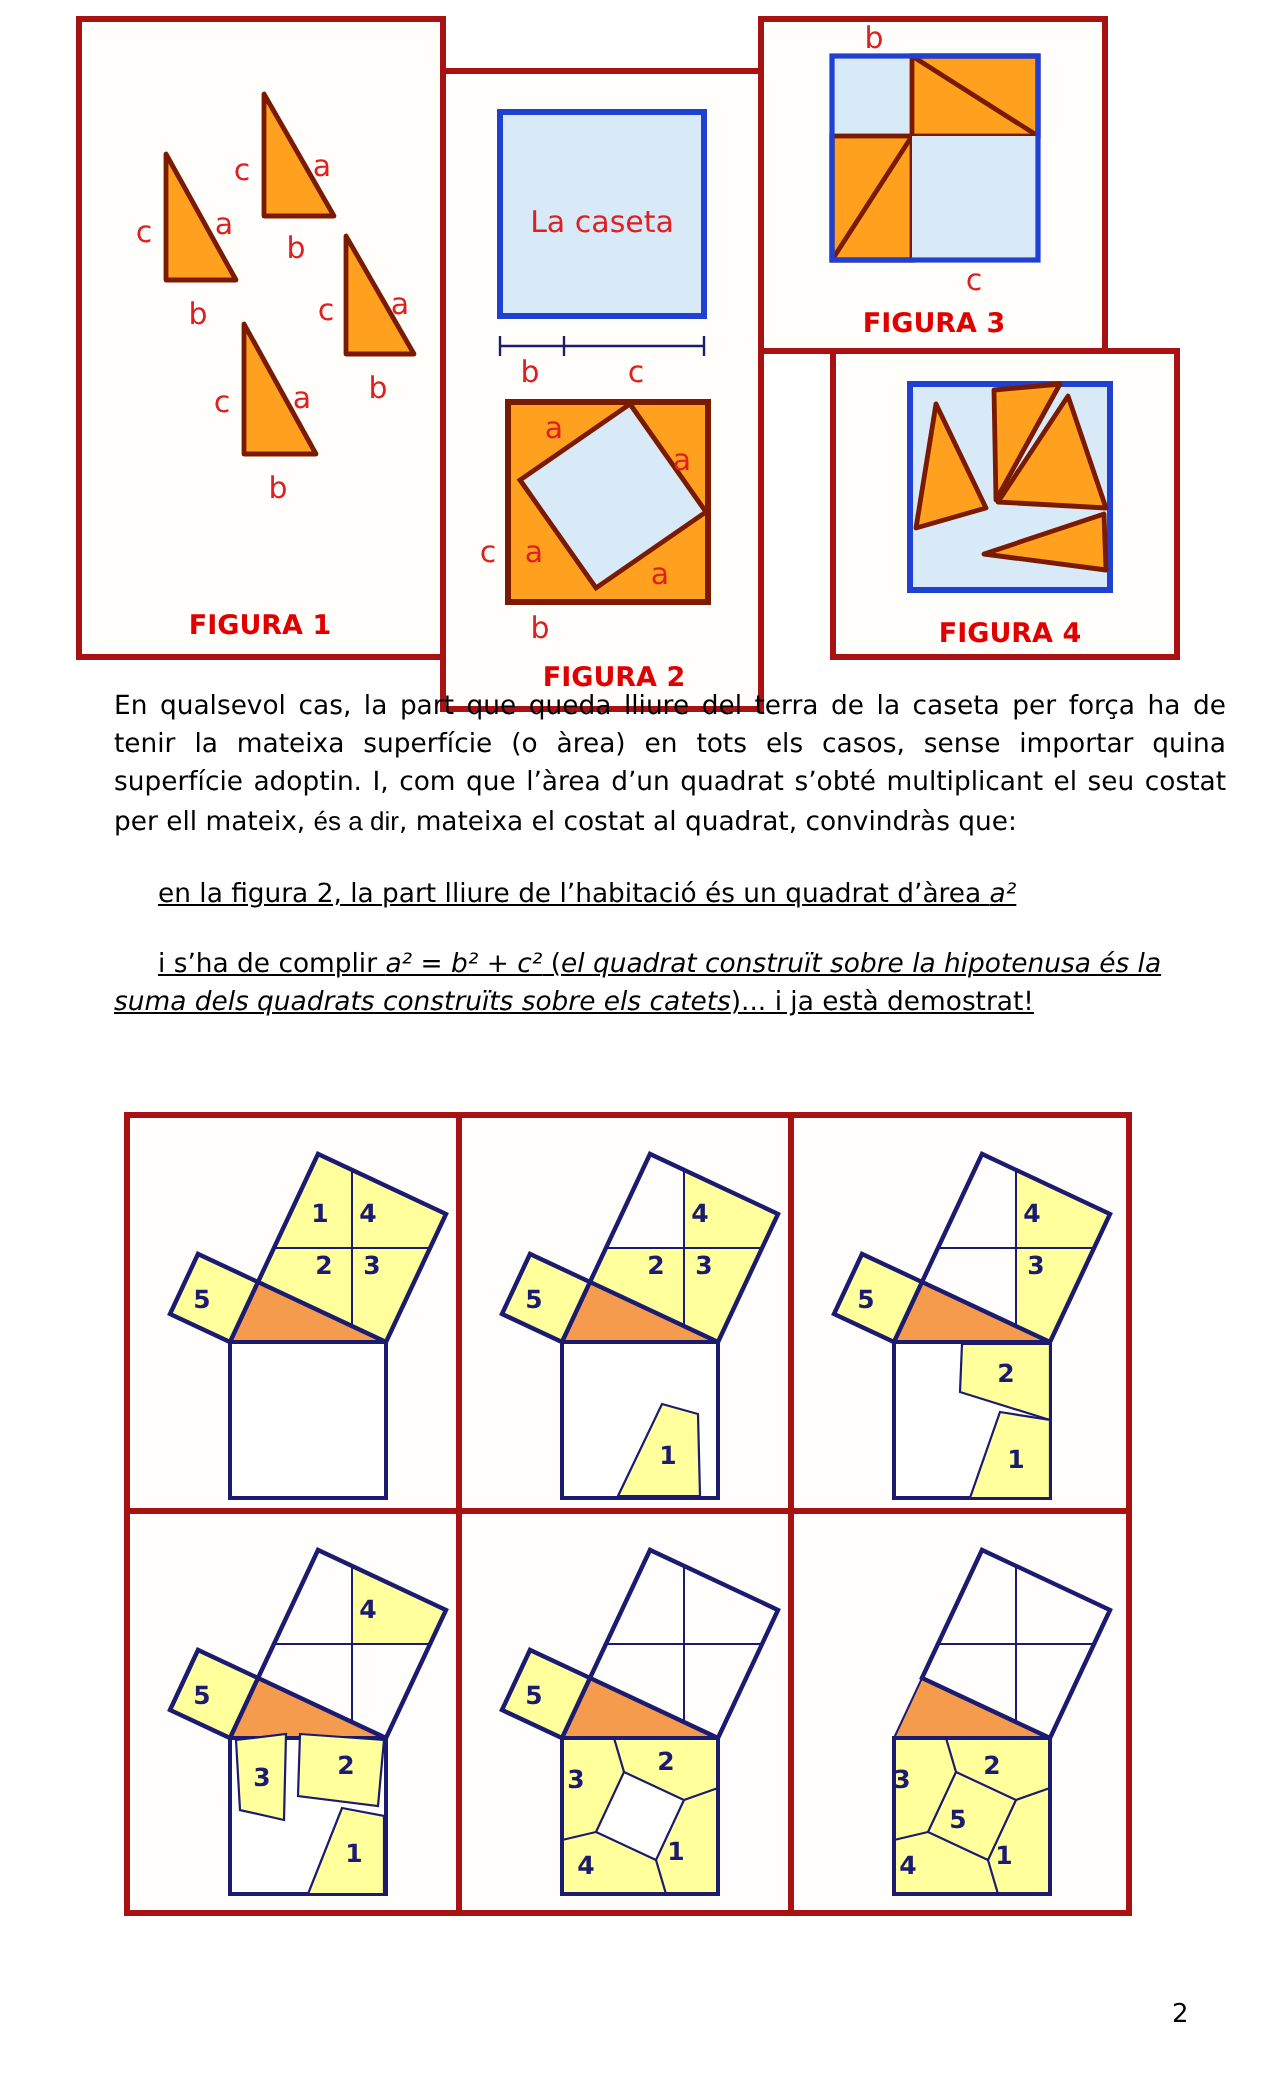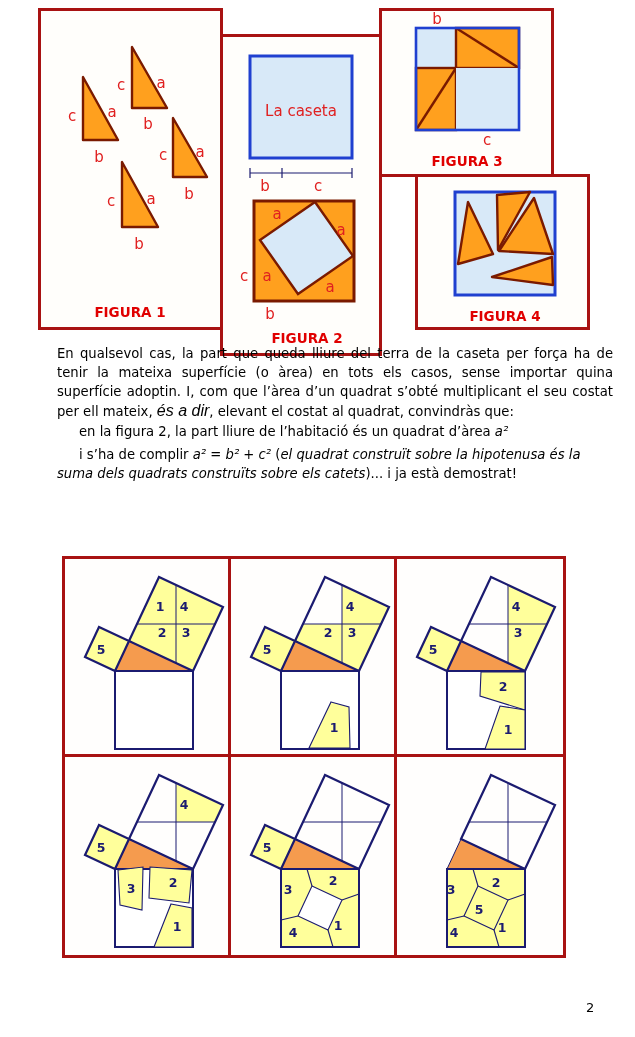--- a/index.html
+++ b/index.html
@@ -17,24 +17,24 @@
   .panel-3 { width:175px; height:169px; }
   .panel-4 { width:175px; height:156px; margin-top:-3px;margin-left:36px; }
 
   .lbl  { fill:#e02020; font-size:15px; font-family:"DejaVu Sans",sans-serif; }
   .cap  { fill:#e00000; font-size:13.5px; font-weight:bold; font-family:"DejaVu Sans",sans-serif; }
   .num  { fill:#1b1b70; font-size:12.5px; font-weight:bold; font-family:"DejaVu Sans",sans-serif; }
 
   
   .t1 { position:absolute; left:57px; top:344px; width:556px;
         font-size:13.2px; line-height:19px; text-align:justify; }
-  .alt { font-family:"Liberation Sans", sans-serif; font-size:16px;font-style:italic; }
+  .alt { font-family:"Liberation Sans", sans-serif; font-size:13px; }
   .bullets { position:absolute; left:57px; top:422px; width:558px;
              font-size:13.2px; line-height:19px; }
-  .bullets p { margin:0 0 4px 0; text-indent:22px; }
+  .bullets p { margin:16px 0 4px 0; text-indent:22px;text-decoration:underline; }
   .t2 { position:absolute; left:20px; top:509px; width:595px;
         font-size:13.2px; line-height:19px; text-align:justify; }
 
   
   .grid { position:absolute; left:62px; top:556px; border:3px solid #a81212;
           display:grid; grid-template-columns:repeat(3,166px);
           grid-template-rows:repeat(2,198px); background:#fffefd; }
   .cell { border-right:3px solid #a81212; border-bottom:3px solid #a81212; }
   .cell:nth-child(3n) { border-right:none; }
   .cell:nth-child(n+4) { border-bottom:none; }
@@ -128,21 +128,21 @@
             <polygon points="116,21 135,77 81,74"></polygon>
             <polygon points="74,100 134,80 135,108"></polygon>
           </g>
           <text class="cap" text-anchor="middle" x="87" y="144">FIGURA 4</text>
         </svg>
       </div>
     </div>
   </div>
 
   <div class="t1">
-    <span>En qualsevol cas, la part que queda lliure del terra de la caseta per força ha de tenir la mateixa superfície (o àrea) en tots els casos, sense importar quina superfície adoptin. I, com que l’àrea d’un quadrat s’obté multiplicant el seu costat per ell mateix, </span><span class="alt">és a dir</span><span>, elevant el costat al quadrat, convindràs que:</span>
+    <span>En qualsevol cas, la part que queda lliure del terra de la caseta per força ha de tenir la mateixa superfície (o àrea) en tots els casos, sense importar quina superfície adoptin. I, com que l’àrea d’un quadrat s’obté multiplicant el seu costat per ell mateix, </span><span class="alt">és a dir</span><span>, mateixa el costat al quadrat, convindràs que:</span>
   </div>
 
   <div class="bullets">
     <p>
       <span>en la figura 2, la part lliure de l’habitació és un quadrat d’àrea  </span><i>a²</i>
     </p>
     <p>
       <span>i s’ha de complir  </span><i>a² = b² + c²</i><span>  (</span><i>el quadrat construït sobre la hipotenusa és la suma dels quadrats construïts sobre els catets</i><span>)... i ja està demostrat!</span>
     </p>
   </div>

